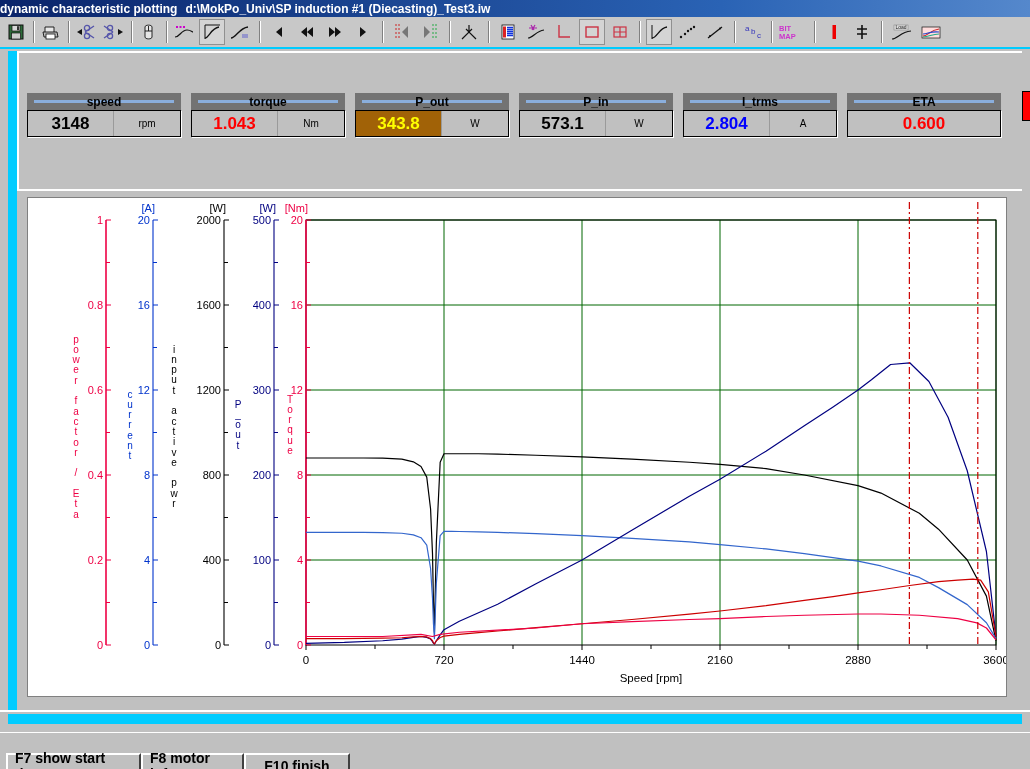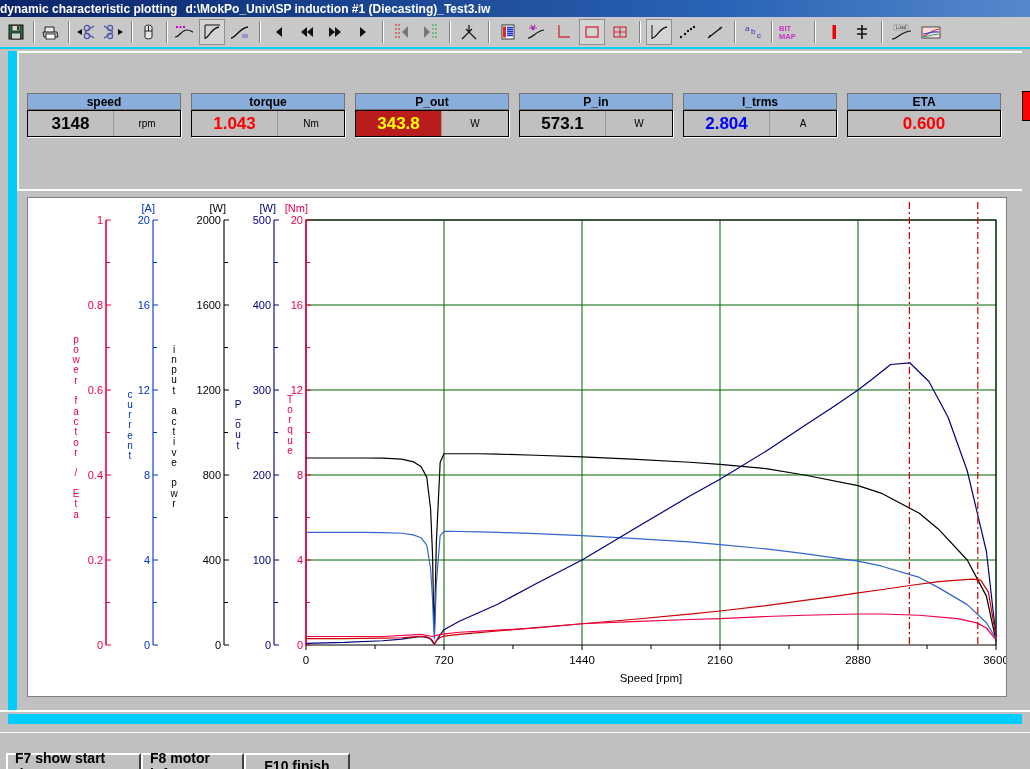--- a/index.html
+++ b/index.html
@@ -45,21 +45,21 @@
   #readinner{
     position:absolute;left:0px;top:0px;width:1005px;height:140px;
     background:#c0c0c0;border:2px solid #ffffff;border-right:none;
     box-sizing:border-box;
   }
   #fields{
     position:absolute;left:8px;top:40px;display:flex;gap:10px;
   }
   .field{width:154px;}
   .fhead{
-    height:17px;background:#8aaedc;border:1px solid #737373;
+    height:17px;background:#8aaedc;border:7px solid #737373;
     display:flex;align-items:center;justify-content:center;
     font-size:12px;font-weight:bold;color:#000;box-sizing:border-box;
   }
   .frow{
     height:27px;margin-top:0;display:flex;
     border:1px solid #000;background:#c0c0c0;box-sizing:border-box;
     box-shadow:1px 1px 0 #ffffff;
   }
   .fval{
     flex:1;display:flex;align-items:center;justify-content:center;
@@ -371,21 +371,21 @@
         <div class="fhead">torque</div>
         <div class="frow">
           <div class="fval" style="color:#ff0000">1.043</div>
           <div class="funit">Nm</div>
         </div>
       </div>
 
       <div class="field">
         <div class="fhead">P_out</div>
         <div class="frow">
-          <div class="fval" style="color:#ffff00;background:#b91c1c">343.8</div>
+          <div class="fval" style="color:#ffff00;background:#a16207">343.8</div>
           <div class="funit">W</div>
         </div>
       </div>
 
       <div class="field">
         <div class="fhead">P_in</div>
         <div class="frow">
           <div class="fval" style="color:#000000">573.1</div>
           <div class="funit">W</div>
         </div>

